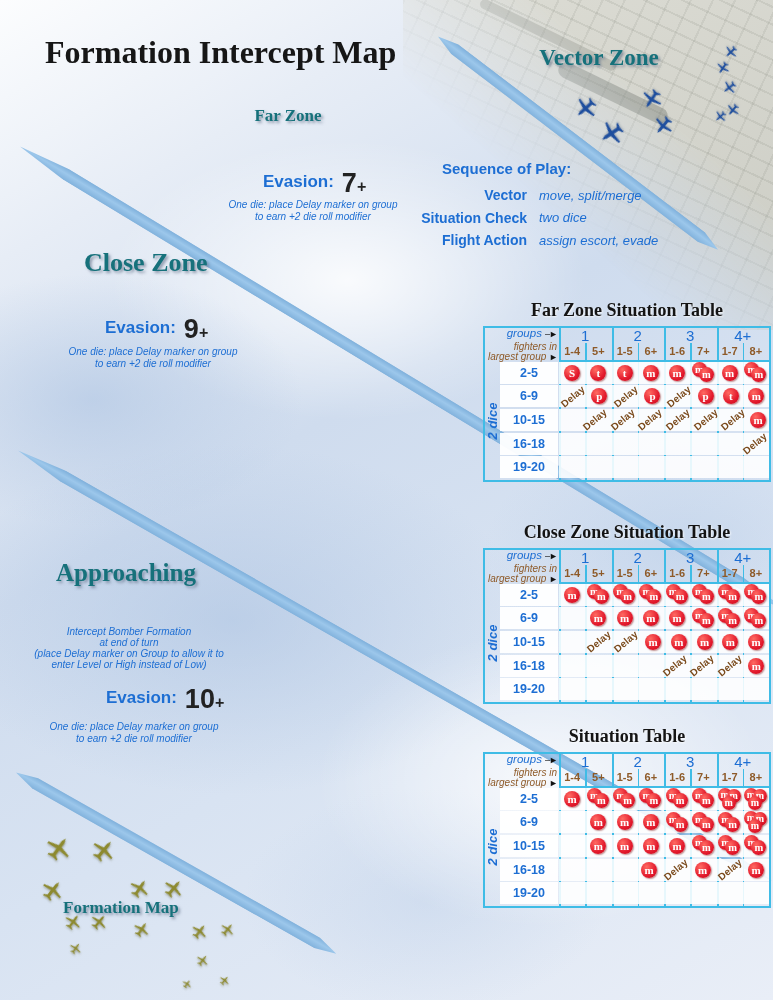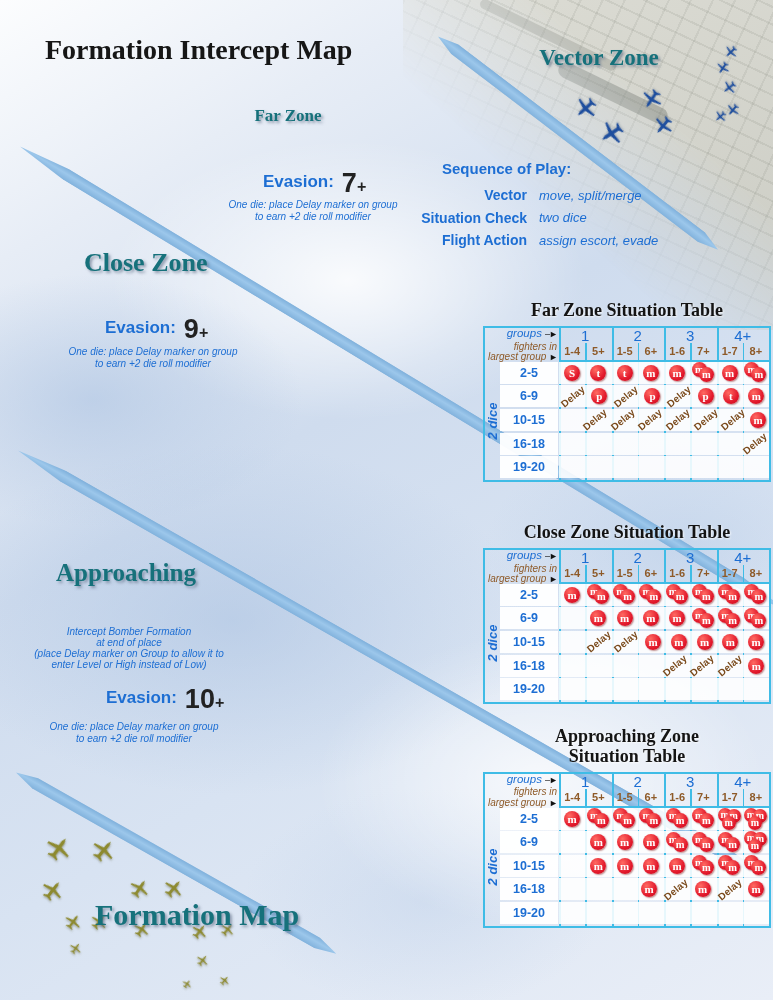--- a/index.html
+++ b/index.html
@@ -205,29 +205,29 @@
           <path d="M12 1 L13.6 5 L13.6 9.5 L23 12 L23 13.7 L13.6 12.9 L13.6 18.4 L16.9 20.4 L16.9 21.8 L12 20.8 L7.1 21.8 L7.1 20.4 L10.4 18.4 L10.4 12.9 L1 13.7 L1 12 L10.4 9.5 L10.4 5 Z" fill="#8D8A2F"></path>
         </svg>
       </span>
       <span class="plane bomber" style="left:182px;top:979px;transform:rotate(36deg);">
     <svg width="10" height="10" viewBox="0 0 24 24">
           <path d="M12 1 L13.6 5 L13.6 9.5 L23 12 L23 13.7 L13.6 12.9 L13.6 18.4 L16.9 20.4 L16.9 21.8 L12 20.8 L7.1 21.8 L7.1 20.4 L10.4 18.4 L10.4 12.9 L1 13.7 L1 12 L10.4 9.5 L10.4 5 Z" fill="#8D8A2F"></path>
         </svg>
       </span>
     </div>
 
-  <div class="ttl serifh" style="left:45px;top:34px;font-size:28px;position:absolute;">Formation Intercept Map</div>
+  <div class="ttl serifh" style="left:45px;top:34px;font-size:32px;position:absolute;">Formation Intercept Map</div>
 
   <div class="tealh" style="left:518px;top:45px;width:162px;text-align:center;font-size:23px;">Vector Zone</div>
   <div class="tealh" style="left:207px;top:106px;width:162px;text-align:center;font-size:17px;">Far Zone</div>
   <div class="tealh" style="left:84px;top:248px;font-size:26px;">Close Zone</div>
   <div class="tealh" style="left:27px;top:559px;width:198px;text-align:center;font-size:25px;line-height:1.15;">
     <div>Approaching</div>
   </div>
-  <div class="tealh" style="left:63px;top:898px;font-size:30px;margin-left:32px;">Formation Map</div>
+  <div class="tealh" style="left:63px;top:898px;font-size:17px;">Formation Map</div>
 
   <div class="evas" style="left:263px;top:168px;">
     <span class="elab">Evasion:</span>
     <span class="eval"><span>7</span><span class="eplus">+</span></span>
   </div>
   <div class="note" style="left:196px;top:199px;">
     <div>One die: place Delay marker on group</div>
     <div>to earn +2 die roll modifier</div>
   </div>
 
@@ -253,21 +253,21 @@
     <span class="elab">Evasion:</span>
     <span class="eval"><span>9</span><span class="eplus">+</span></span>
   </div>
   <div class="note" style="left:36px;top:346px;">
     <div>One die: place Delay marker on group</div>
     <div>to earn +2 die roll modifier</div>
   </div>
 
   <div class="note" style="left:12px;top:626px;line-height:1.1;">
     <div>Intercept Bomber Formation</div>
-    <div>at end of place</div>
+    <div>at end of turn</div>
     <div>(place Delay marker on Group to allow it to</div>
     <div>enter Level or High instead of Low)</div>
   </div>
   <div class="evas" style="left:106px;top:684px;">
     <span class="elab">Evasion:</span>
     <span class="eval"><span>10</span><span class="eplus">+</span></span>
   </div>
   <div class="note" style="left:17px;top:721px;">
     <div>One die: place Delay marker on group</div>
     <div>to earn +2 die roll modifier</div>
@@ -620,21 +620,20 @@
         <div class="gl" style="left:154.75px;top:17px;width:1.3px;height:139px;"></div>
         <div class="gl" style="left:207.25px;top:17px;width:1.3px;height:139px;"></div>
         <div class="gl" style="left:259.75px;top:17px;width:1.3px;height:139px;"></div>
         <div class="gl" style="left:0px;top:0px;width:288px;height:2.2px;"></div>
         <div class="gl" style="left:76px;top:34px;width:212px;height:2px;"></div>
         <div class="gl" style="left:0px;top:154px;width:288px;height:2px;"></div>
       </div>
     </div>
   <div class="sit" id="sit-approaching" style="top:727px;">
       <div class="sit-title">
-        <div>Approaching Zone</div>
         <div>Situation Table</div>
       </div>
       <div class="sit-grid">
         <div class="hlabel">
           <div class="hl-groups">groups <span class="arr">–►</span></div>
           <div class="hl-f">fighters in<br>largest group <span class="arr">►</span></div>
         </div>
         <div class="hgroups">
           <div class="gnum">1</div>
           <div class="gnum">2</div>

